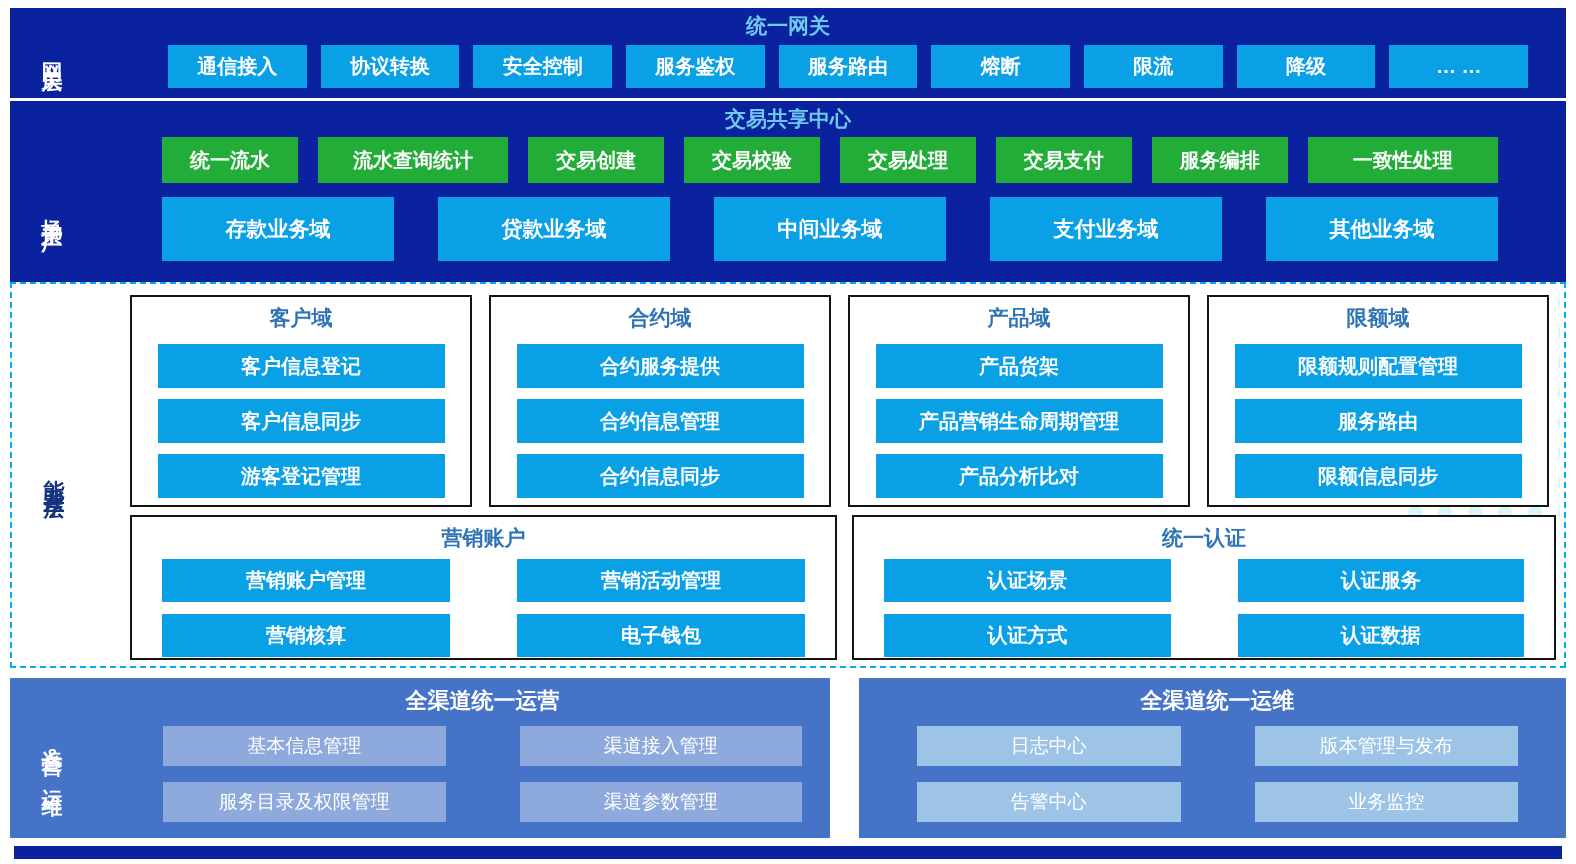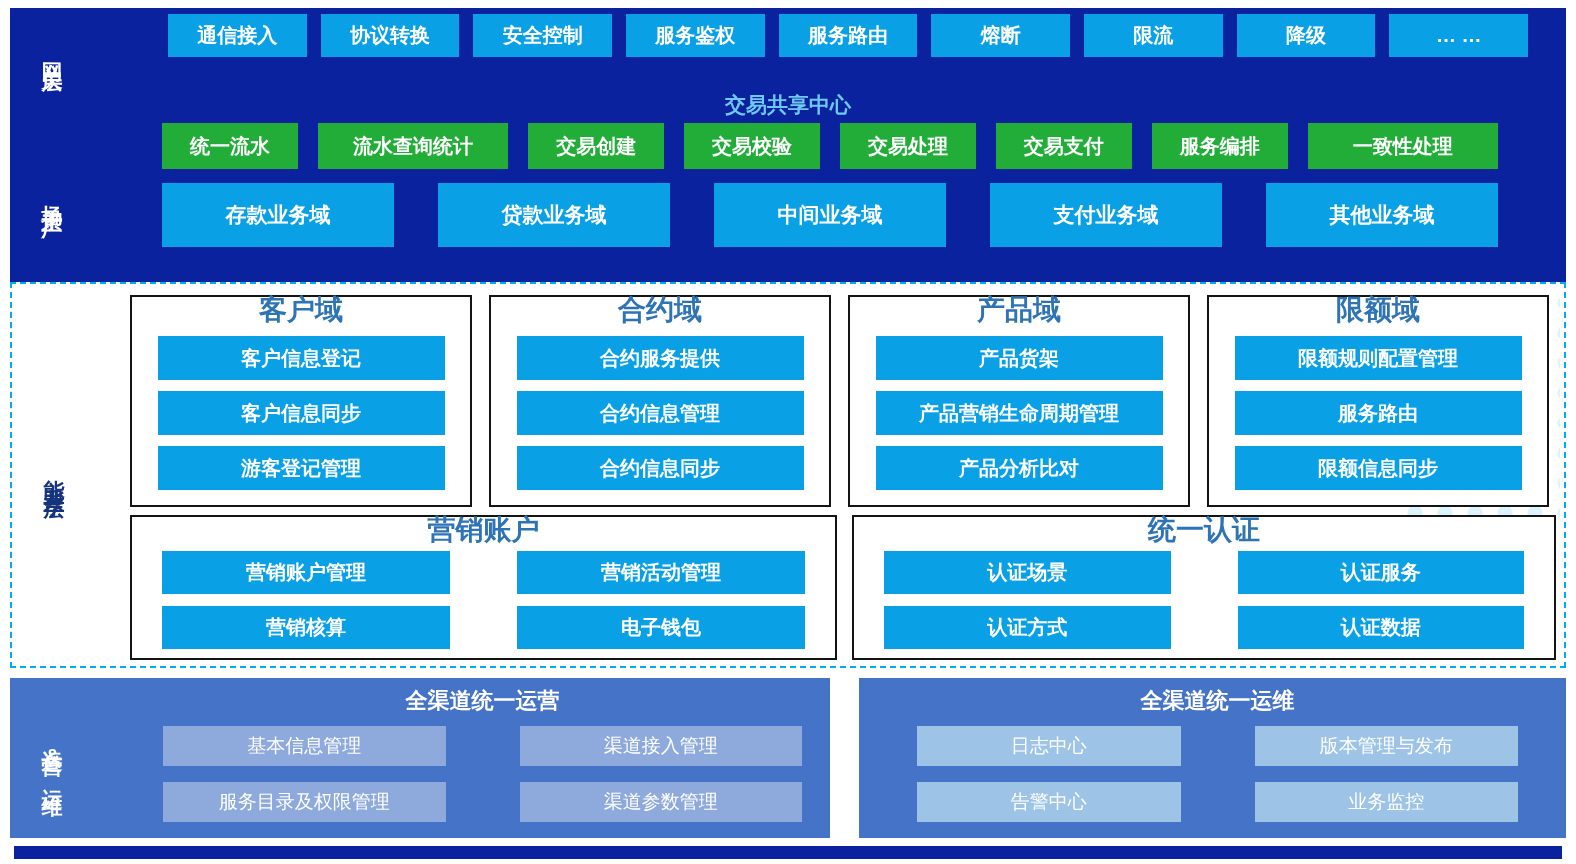--- a/index.html
+++ b/index.html
@@ -8,21 +8,21 @@
     font-family: "Liberation Sans", "DejaVu Sans", sans-serif;
     background: #ffffff;
     position: relative;
     overflow: hidden;
   }
   .page { position: relative; width: 1576px; height: 864px; background:#fff; }
 
   
   .band { position: absolute; left: 10px; width: 1556px; }
   .band-gateway  { top: 8px;   height: 90px;  background: var(--navy,#0B229E); }
-  .band-scenario { top: 87px; height: 221px; background: var(--navy,#0B229E); }
+  .band-scenario { top: 101px; height: 221px; background: var(--navy,#0B229E); }
   .band-capability { top: 282px; height: 386px; background:#fff; border: 2px dashed var(--cap-border,#00AEEF); }
 
   .side-label {
     position: absolute; left: 32px; top: 50%; transform: translateY(-50%);
     writing-mode: vertical-lr; text-orientation: upright;
     font-weight: bold; font-size: 21px; letter-spacing: 5px; line-height: 1;
     z-index: 3; white-space: nowrap;
   }
   .side-label.white { color: #ffffff; }
   .side-label.blue  { color: var(--cap-side,#16337E); }
@@ -58,21 +58,21 @@
     background-size: 30px 30px; opacity: .7;
   }
   .cap-row1 { position: absolute; left: 118px; top: 11px; display: flex; gap: 17px; z-index: 1; }
   .cap-row2 { position: absolute; left: 118px; top: 231px; display: flex; gap: 15px; z-index: 1; }
   .cap-group { background:#fff; border: 2px solid #141414; }
   .cap-row1 .cap-group { width: 342px; height: 212px; }
   .cap-group.w-left  { width: 707px; height: 145px; }
   .cap-group.w-right { width: 704px; height: 145px; }
   .group-title {
     text-align: center; color: var(--group-title,#2E74B5);
-    font-weight: bold; font-size: 28px; line-height: 26px; margin-top: 0;
+    font-weight: bold; font-size: 21px; line-height: 26px; margin-top: 8px;
   }
   .cap-item { width: 287px; height: 44px; margin: 11px auto 0; }
   .cap-row1 .cap-item:nth-of-type(2) { margin-top: 13px; }
   .cap-grid {
     display: grid; grid-template-columns: 1fr 1fr;
     column-gap: 67px; row-gap: 12px; margin: 8px 30px 0;
   }
   .cap-grid .cap-item { width: 100%; margin: 0; height: 43px; }
 
   
@@ -93,20 +93,21 @@
 
   .bottom-bar { position: absolute; left: 14px; top: 846px; width: 1548px; height: 13px; background: var(--navy,#0B229E); }
 </style>
 </head>
 <body>
 
 <div class="page">
 
   <section class="band band-gateway">
     <div class="side-label white">网关层</div>
+    <div class="band-title">统一网关</div>
     <div class="gateway-row">
       <div class="bx azure">通信接入</div>
       <div class="bx azure">协议转换</div>
       <div class="bx azure">安全控制</div>
       <div class="bx azure">服务鉴权</div>
       <div class="bx azure">服务路由</div>
       <div class="bx azure">熔断</div>
       <div class="bx azure">限流</div>
       <div class="bx azure">降级</div>
       <div class="bx azure">… …</div>

